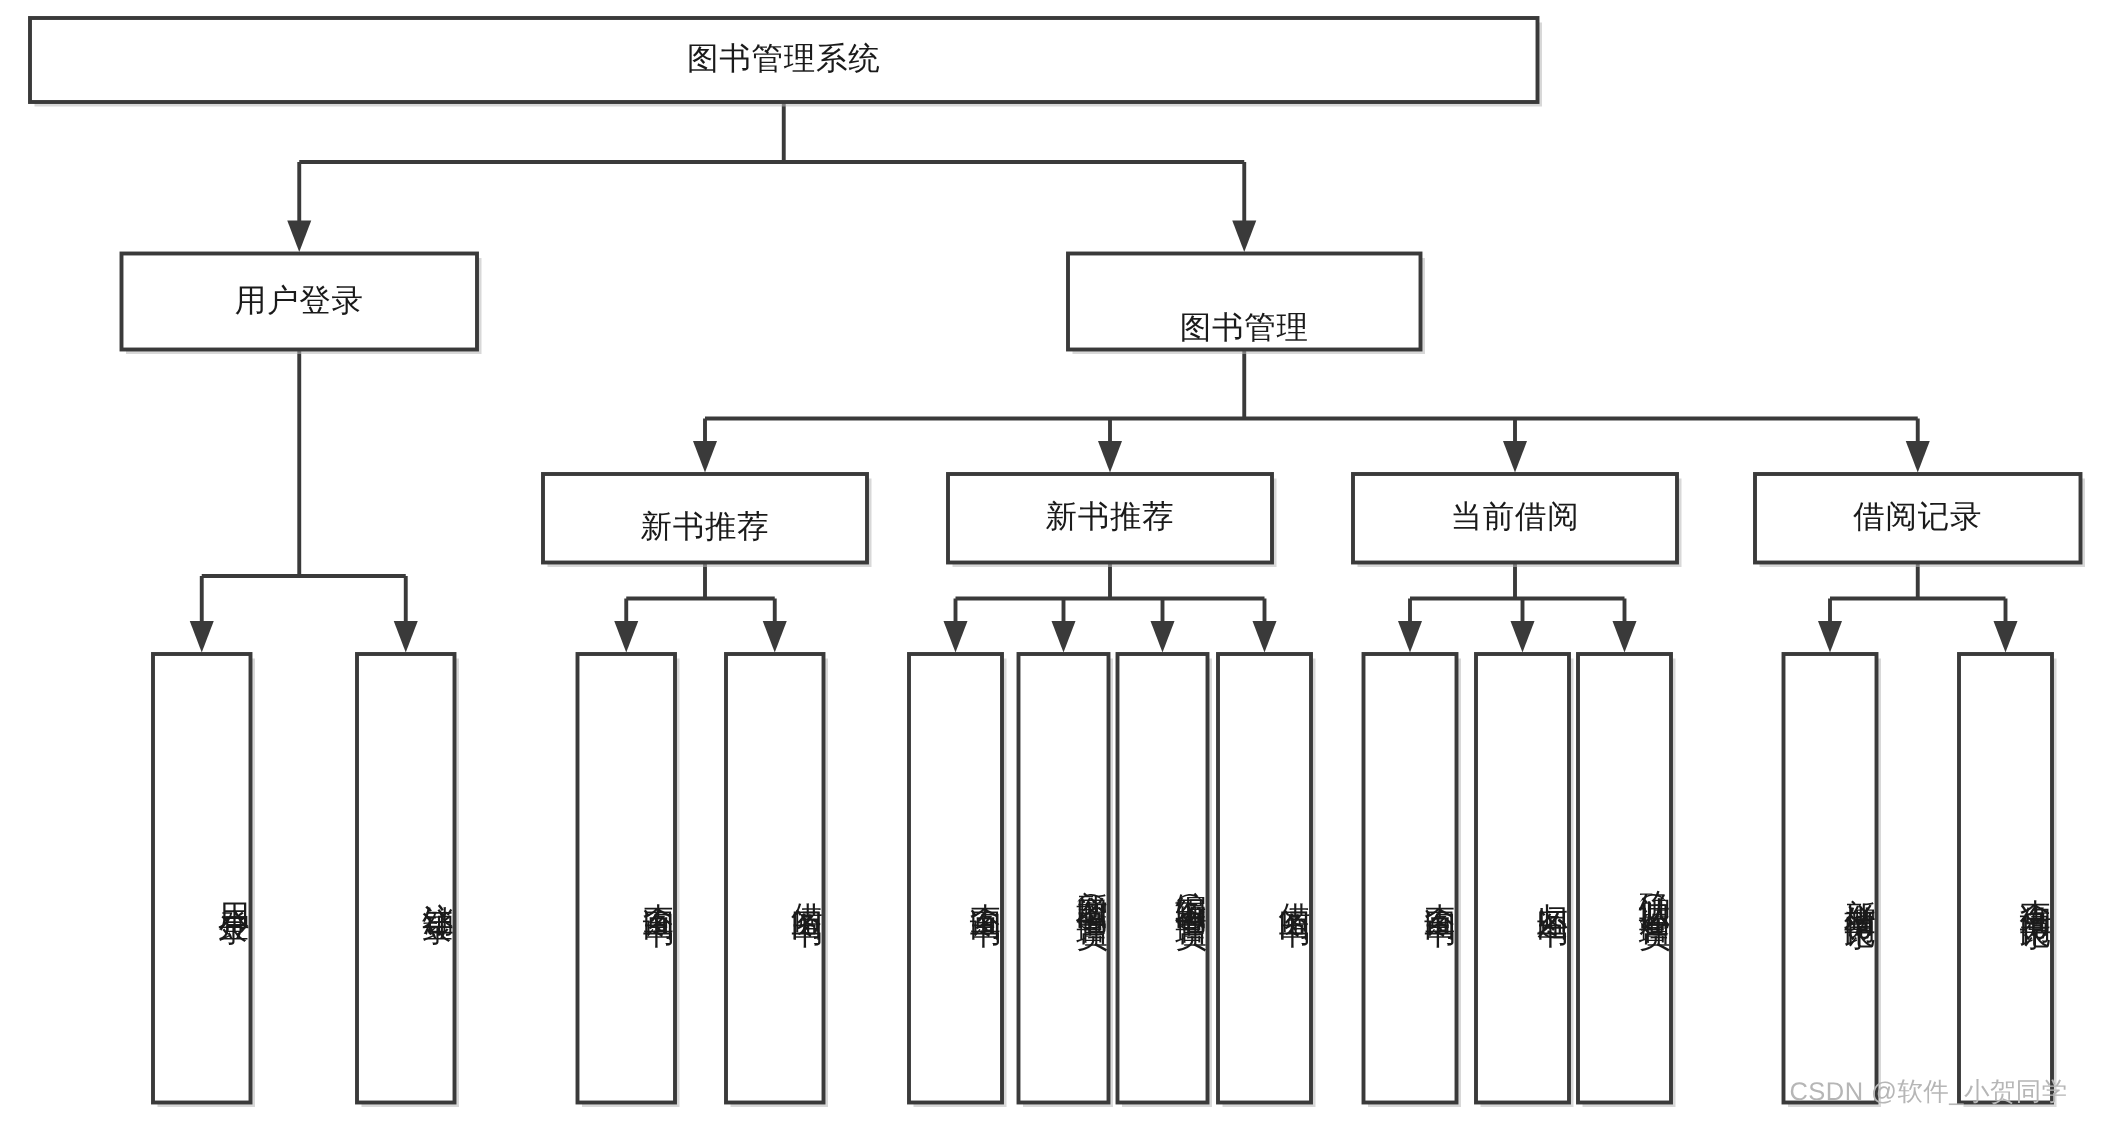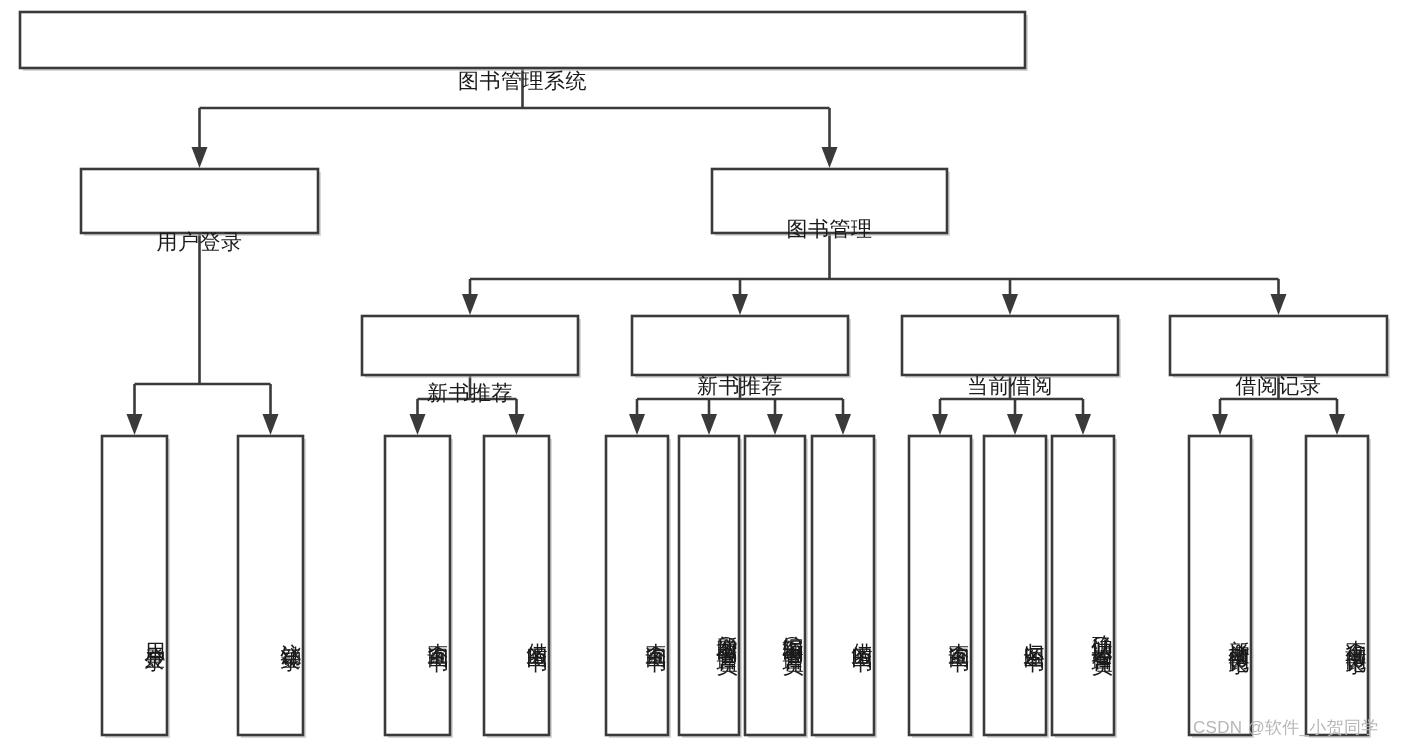--- a/index.html
+++ b/index.html
@@ -50,21 +50,20 @@
     display: flex;
     align-items: center;
     justify-content: center;
     color: #1a1a1a;
     font-size: 21px;
     line-height: 1.18;
     letter-spacing: 0.5px;
     text-align: center;
     pointer-events: none;
     white-space: nowrap;
-    margin-top: 41px;
   }
   .node-label.vertical {
     writing-mode: vertical-rl;
     text-orientation: upright;
     align-items: flex-start;
     justify-content: center;
     padding-top: 10px;
     box-sizing: border-box;
     letter-spacing: 3px;
   }
@@ -179,21 +178,21 @@
         <rect x="1192" y="439" width="62" height="299" class="node-shadow"></rect>
         <rect x="1189" y="436" width="62" height="299" class="node-box"></rect>
         <rect x="1309" y="439" width="62" height="299" class="node-shadow"></rect>
         <rect x="1306" y="436" width="62" height="299" class="node-box"></rect>
       </g>
   </svg>
 
   <div id="labels-layer">
       <div class="node-label" style="left: 20px; top: 12px; width: 1005px; height: 56px;">图书管理系统</div>
       <div class="node-label" style="left: 81px; top: 169px; width: 237px; height: 64px;">用户登录</div>
-      <div class="node-label" style="left: 712px; top: 156px; width: 235px; height: 64px;">图书管理</div>
+      <div class="node-label" style="left: 712px; top: 187px; width: 235px; height: 64px;">图书管理</div>
       <div class="node-label" style="left: 362px; top: 316px; width: 216px; height: 73px;">新书推荐</div>
       <div class="node-label" style="left: 632px; top: 316px; width: 216px; height: 59px;">新书推荐</div>
       <div class="node-label" style="left: 902px; top: 316px; width: 216px; height: 59px;">当前借阅</div>
       <div class="node-label" style="left: 1170px; top: 316px; width: 217px; height: 59px;">借阅记录</div>
       <div class="node-label vertical" style="left: 102px; top: 436px; width: 65px; height: 299px;">用户登录</div>
       <div class="node-label vertical" style="left: 238px; top: 436px; width: 65px; height: 299px;">注销登录</div>
       <div class="node-label vertical" style="left: 385px; top: 436px; width: 65px; height: 299px;">查询图书</div>
       <div class="node-label vertical" style="left: 484px; top: 436px; width: 65px; height: 299px;">借阅图书</div>
       <div class="node-label vertical" style="left: 606px; top: 436px; width: 62px; height: 299px;">查询图书</div>
       <div class="node-label vertical" style="left: 679px; top: 436px; width: 60px; height: 299px;">新增图书（管理员）</div>

